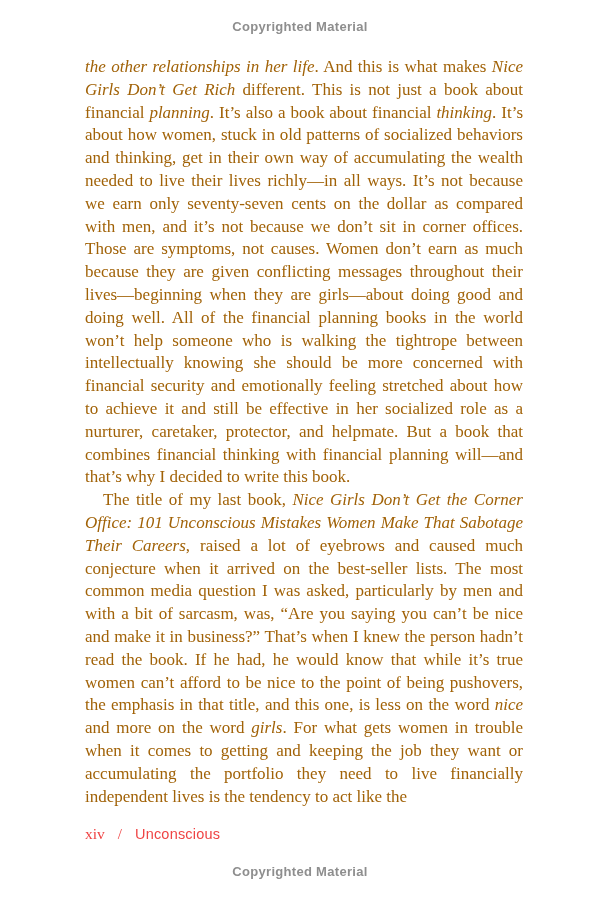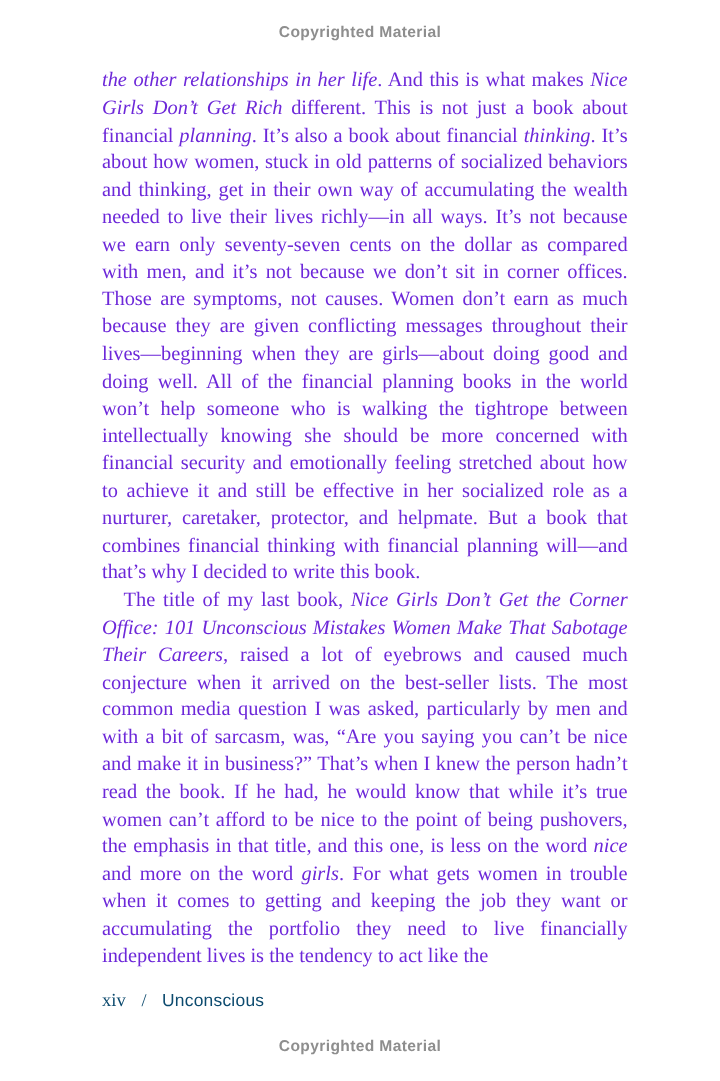--- a/index.html
+++ b/index.html
@@ -24,34 +24,34 @@
     letter-spacing: 0.3px;
     color: #8e8e8e;
   }
   .watermark.top { top: 19px; }
   .watermark.bottom { top: 864px; }
   .body-text {
     position: absolute;
     left: 85px;
     top: 56px;
     width: 438px;
-    color: #6d28d9;
+    color: #a16207;
     font-size: 17px;
     line-height: 22.8px;
     text-align: justify;
   }
   .body-text p.indent { text-indent: 18px; }
   .body-text em { font-style: italic; }
   .footer {
     position: absolute;
     left: 85px;
     top: 825px;
     display: flex;
     align-items: baseline;
-    color: #0c4a6e;
+    color: #ef4444;
   }
   .footer .pagenum {
     font-family: "Liberation Serif", serif;
     font-size: 15.5px;
   }
   .footer .sep {
     font-family: "Liberation Serif", serif;
     font-size: 15px;
     margin: 0 13px;
   }

